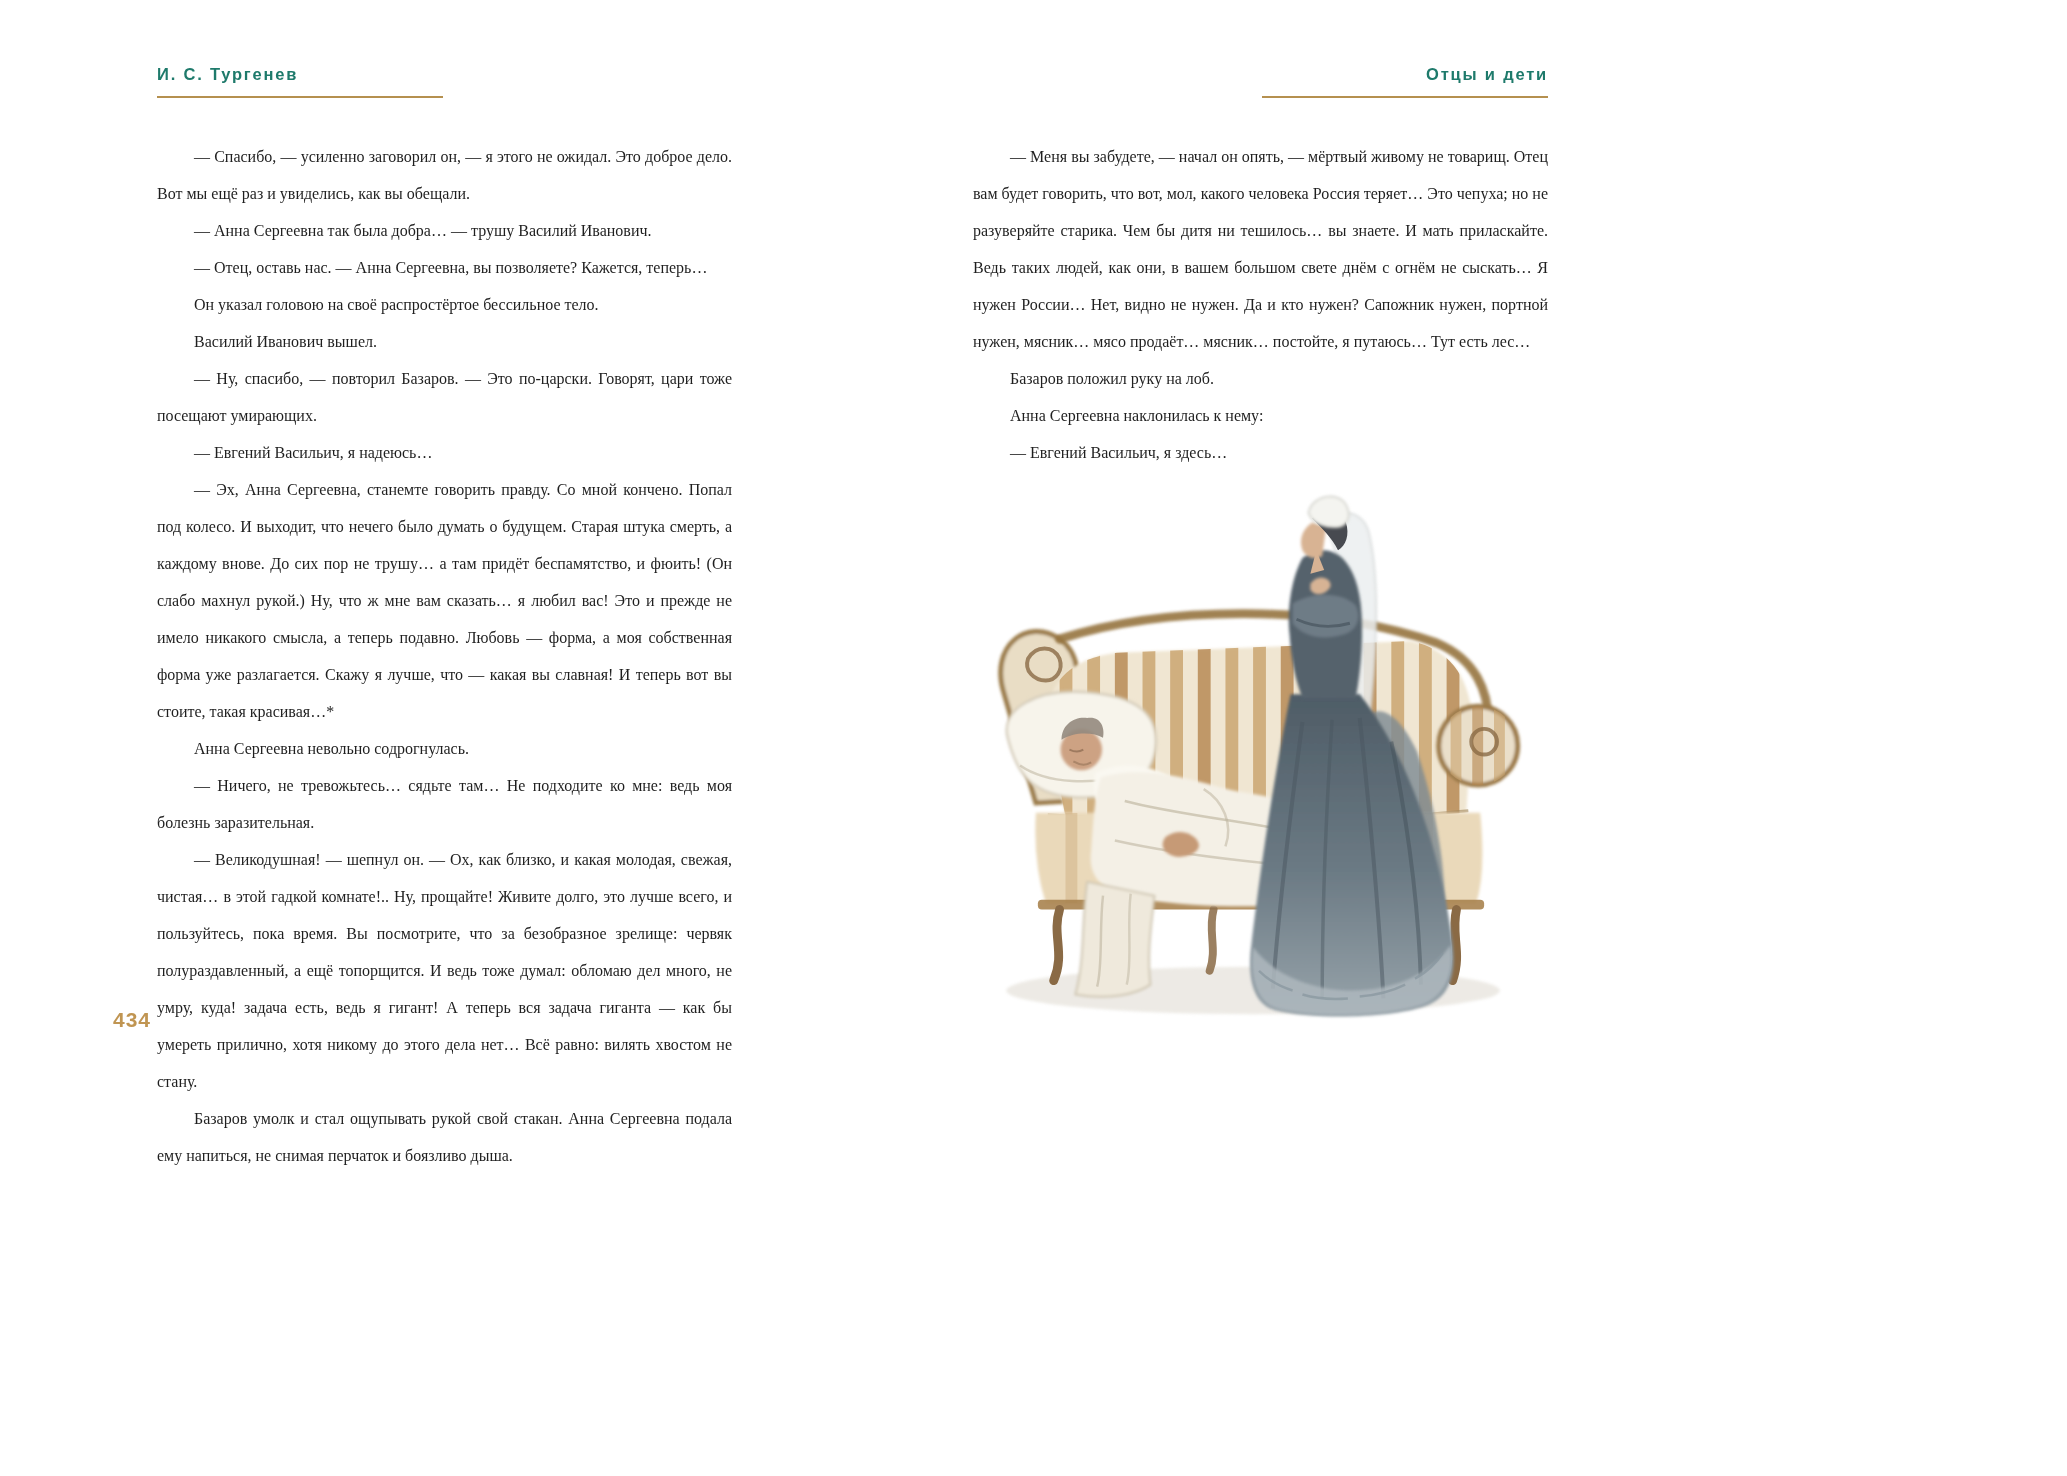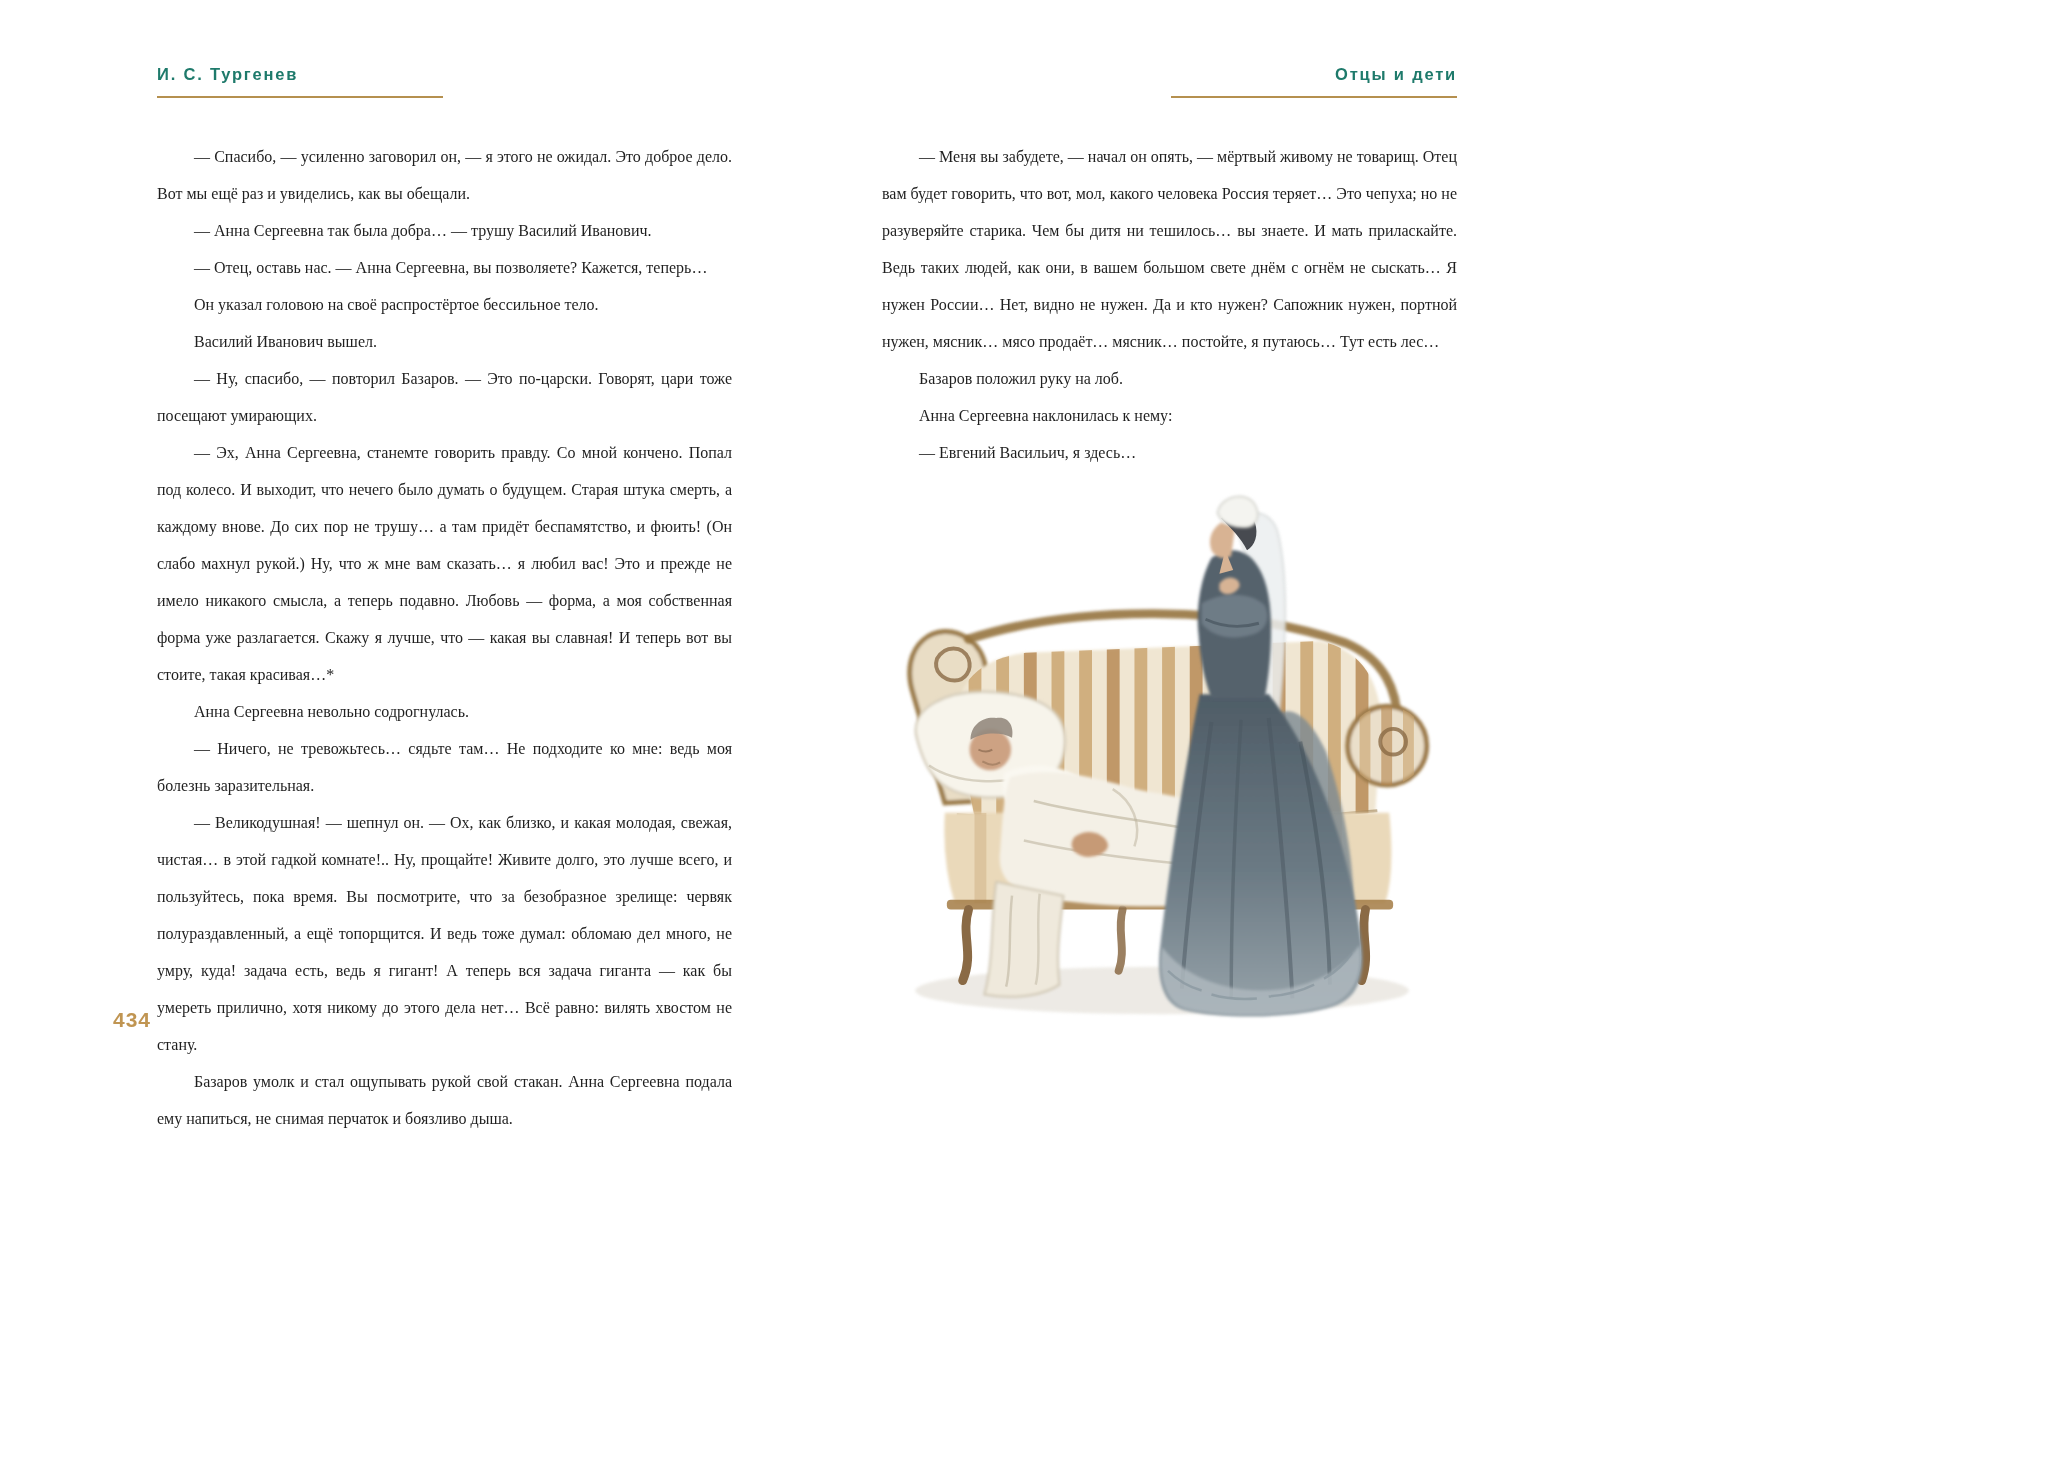--- a/index.html
+++ b/index.html
@@ -7,21 +7,21 @@
     width:2067px; height:1476px;
     background:#ffffff;
     font-family:"Liberation Serif","DejaVu Serif",serif;
     color:#1f1f1f;
     overflow:hidden;
   }
   .spread { position:relative; width:2067px; height:1476px; background:#ffffff; }
 
   .page { position:absolute; top:64px; width:575px;margin-left:44px; }
   .page.left  { left:113px; }
-  .page.right { left:838px; }
+  .page.right { left:929px; }
 
   .running-head {
     font-family:"Liberation Sans","DejaVu Sans",sans-serif;
     font-weight:700;
     font-size:16.5px;
     letter-spacing:1.8px;
     color:#1e7a6b;
     line-height:20px;
   }
   .page.right .running-head { text-align:right; }
@@ -80,20 +80,21 @@
         <p class="para">— Анна Сергеевна так была добра… — трушу Василий Иванович.</p>
 
         <p class="para">— Отец, оставь нас. — Анна Сергеевна, вы позволяете? Кажется, теперь…</p>
 
         <p class="para">Он указал головою на своё распростёртое бессильное тело.</p>
 
         <p class="para">Василий Иванович вышел.</p>
 
         <p class="para">— Ну, спасибо, — повторил Базаров. — Это по-царски. Говорят, цари тоже посещают умирающих.</p>
 
+        <p class="para">— Евгений Васильич, я надеюсь…</p>
 
         <p class="para">— Эх, Анна Сергеевна, станемте говорить правду. Со мной кончено. Попал под колесо. И выходит, что нечего было думать о будущем. Старая штука смерть, а каждому внове. До сих пор не трушу… а там придёт беспамятство, и фюить! (Он слабо махнул рукой.) Ну, что ж мне вам сказать… я любил вас! Это и прежде не имело никакого смысла, а теперь подавно. Любовь — форма, а моя собственная форма уже разлагается. Скажу я лучше, что — какая вы славная! И теперь вот вы стоите, такая красивая…*</p>
 
         <p class="para">Анна Сергеевна невольно содрогнулась.</p>
 
         <p class="para">— Ничего, не тревожьтесь… сядьте там… Не подходите ко мне: ведь моя болезнь заразительная.</p>
 
 
         <p class="para">— Великодушная! — шепнул он. — Ох, как близко, и какая молодая, свежая, чистая… в этой гадкой комнате!.. Ну, прощайте! Живите долго, это лучше всего, и пользуйтесь, пока время. Вы посмотрите, что за безобразное зрелище: червяк полураздавленный, а ещё топорщится. И ведь тоже думал: обломаю дел много, не умру, куда! задача есть, ведь я гигант! А теперь вся задача гиганта — как бы умереть прилично, хотя никому до этого дела нет… Всё равно: вилять хвостом не стану.</p>
 

